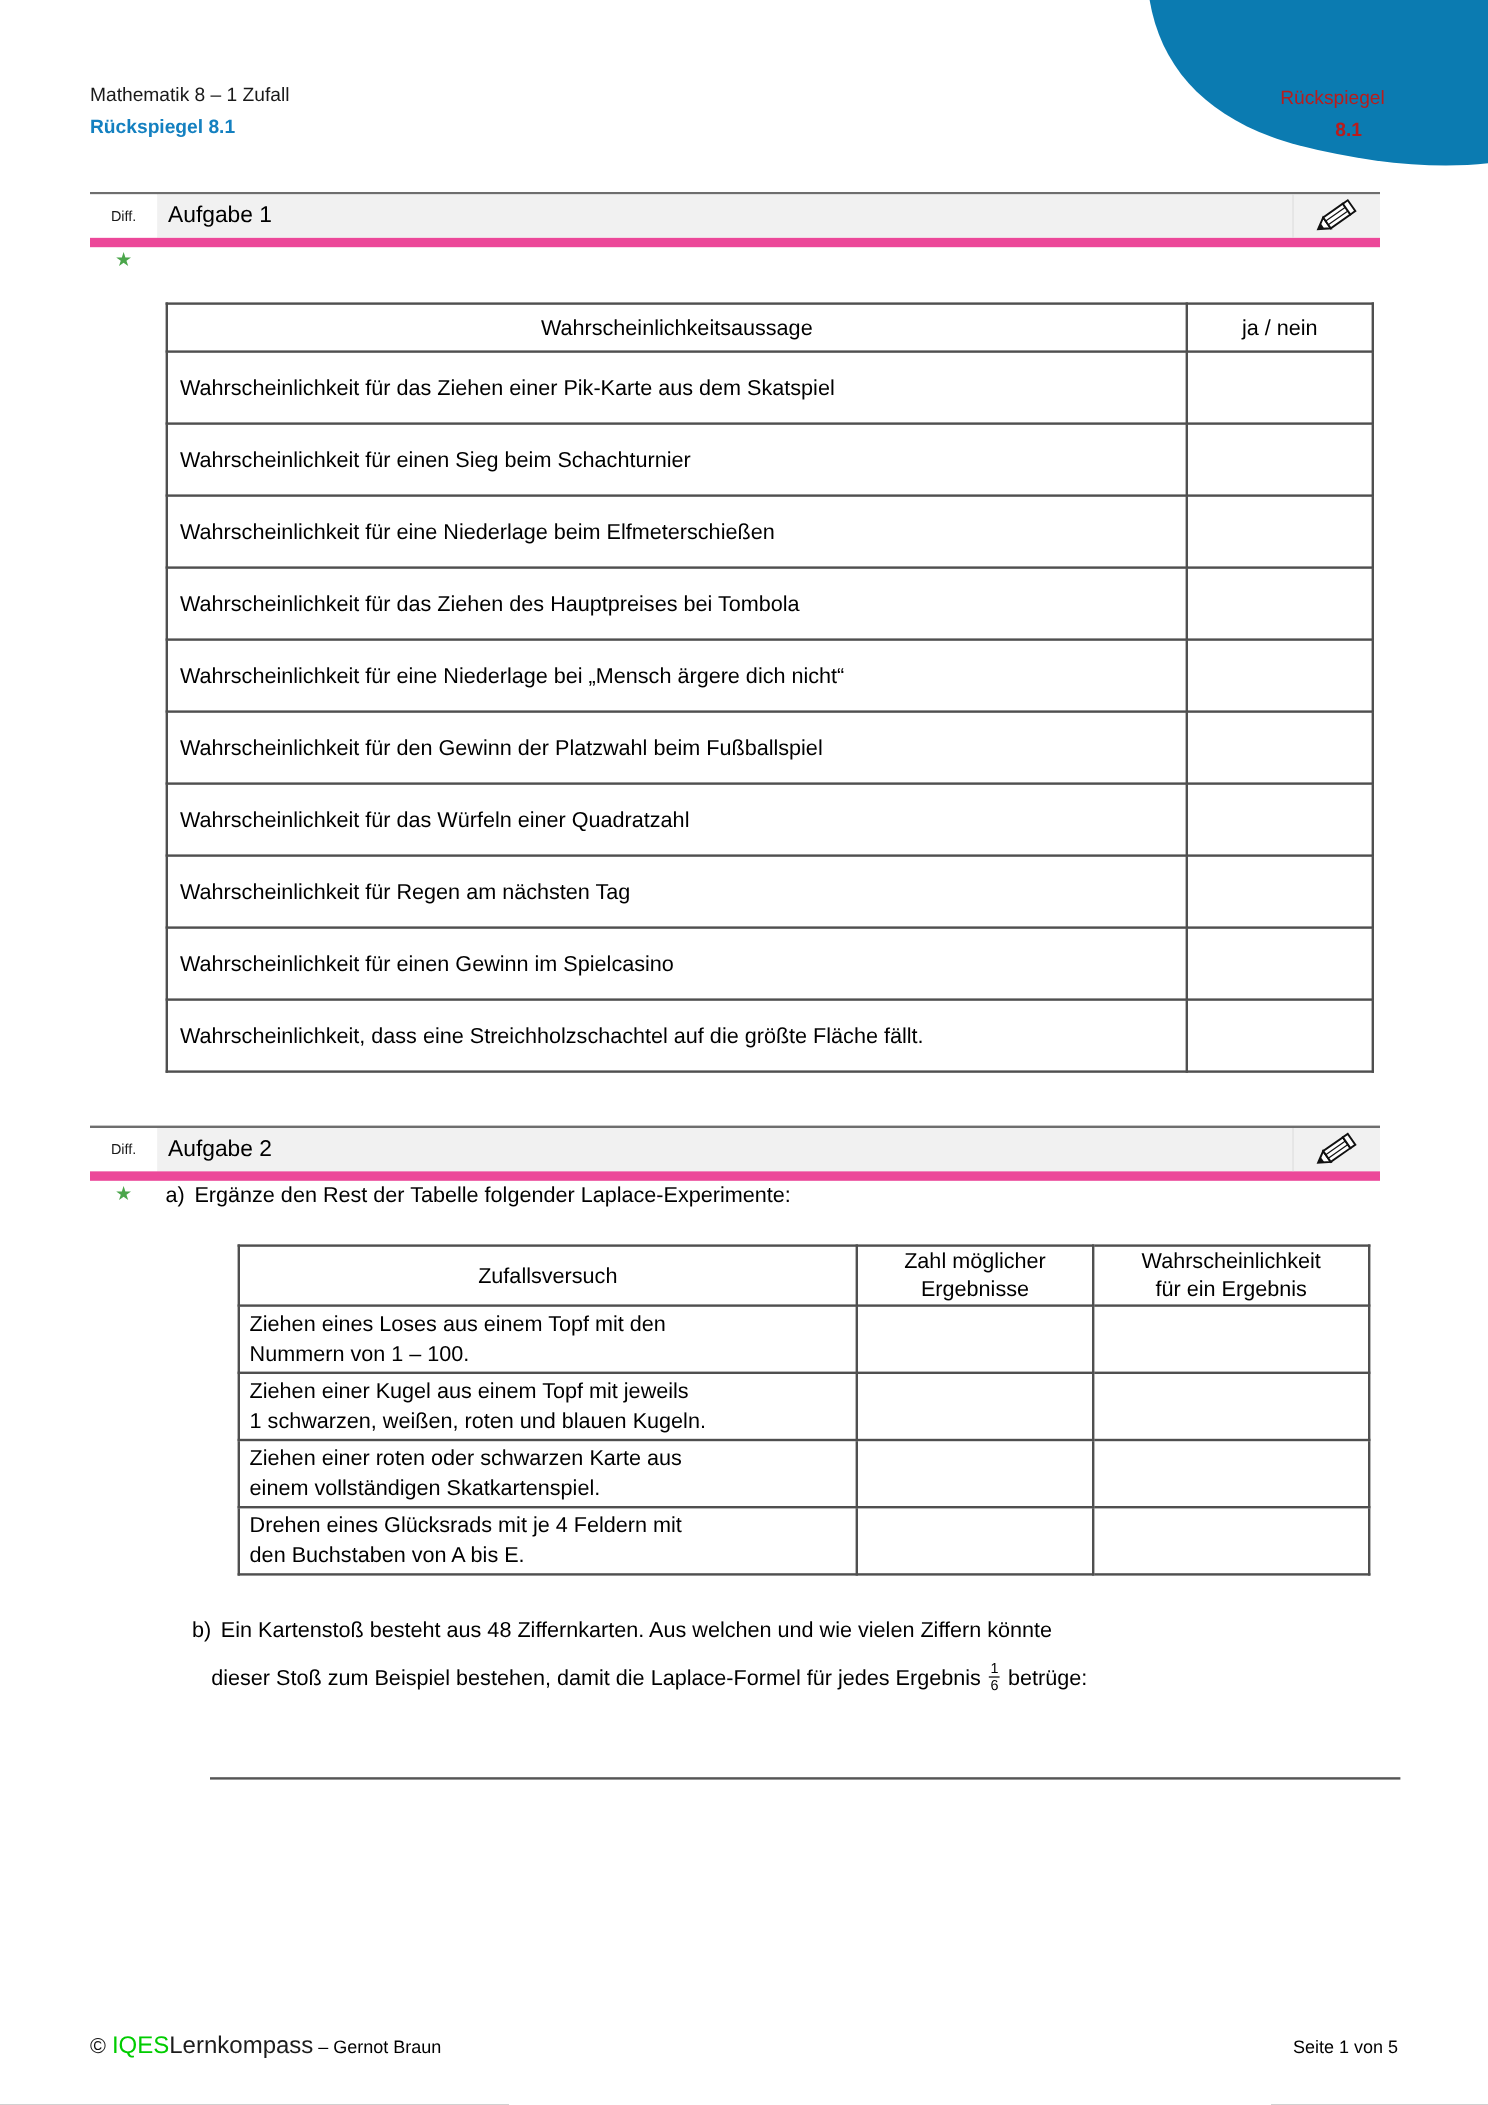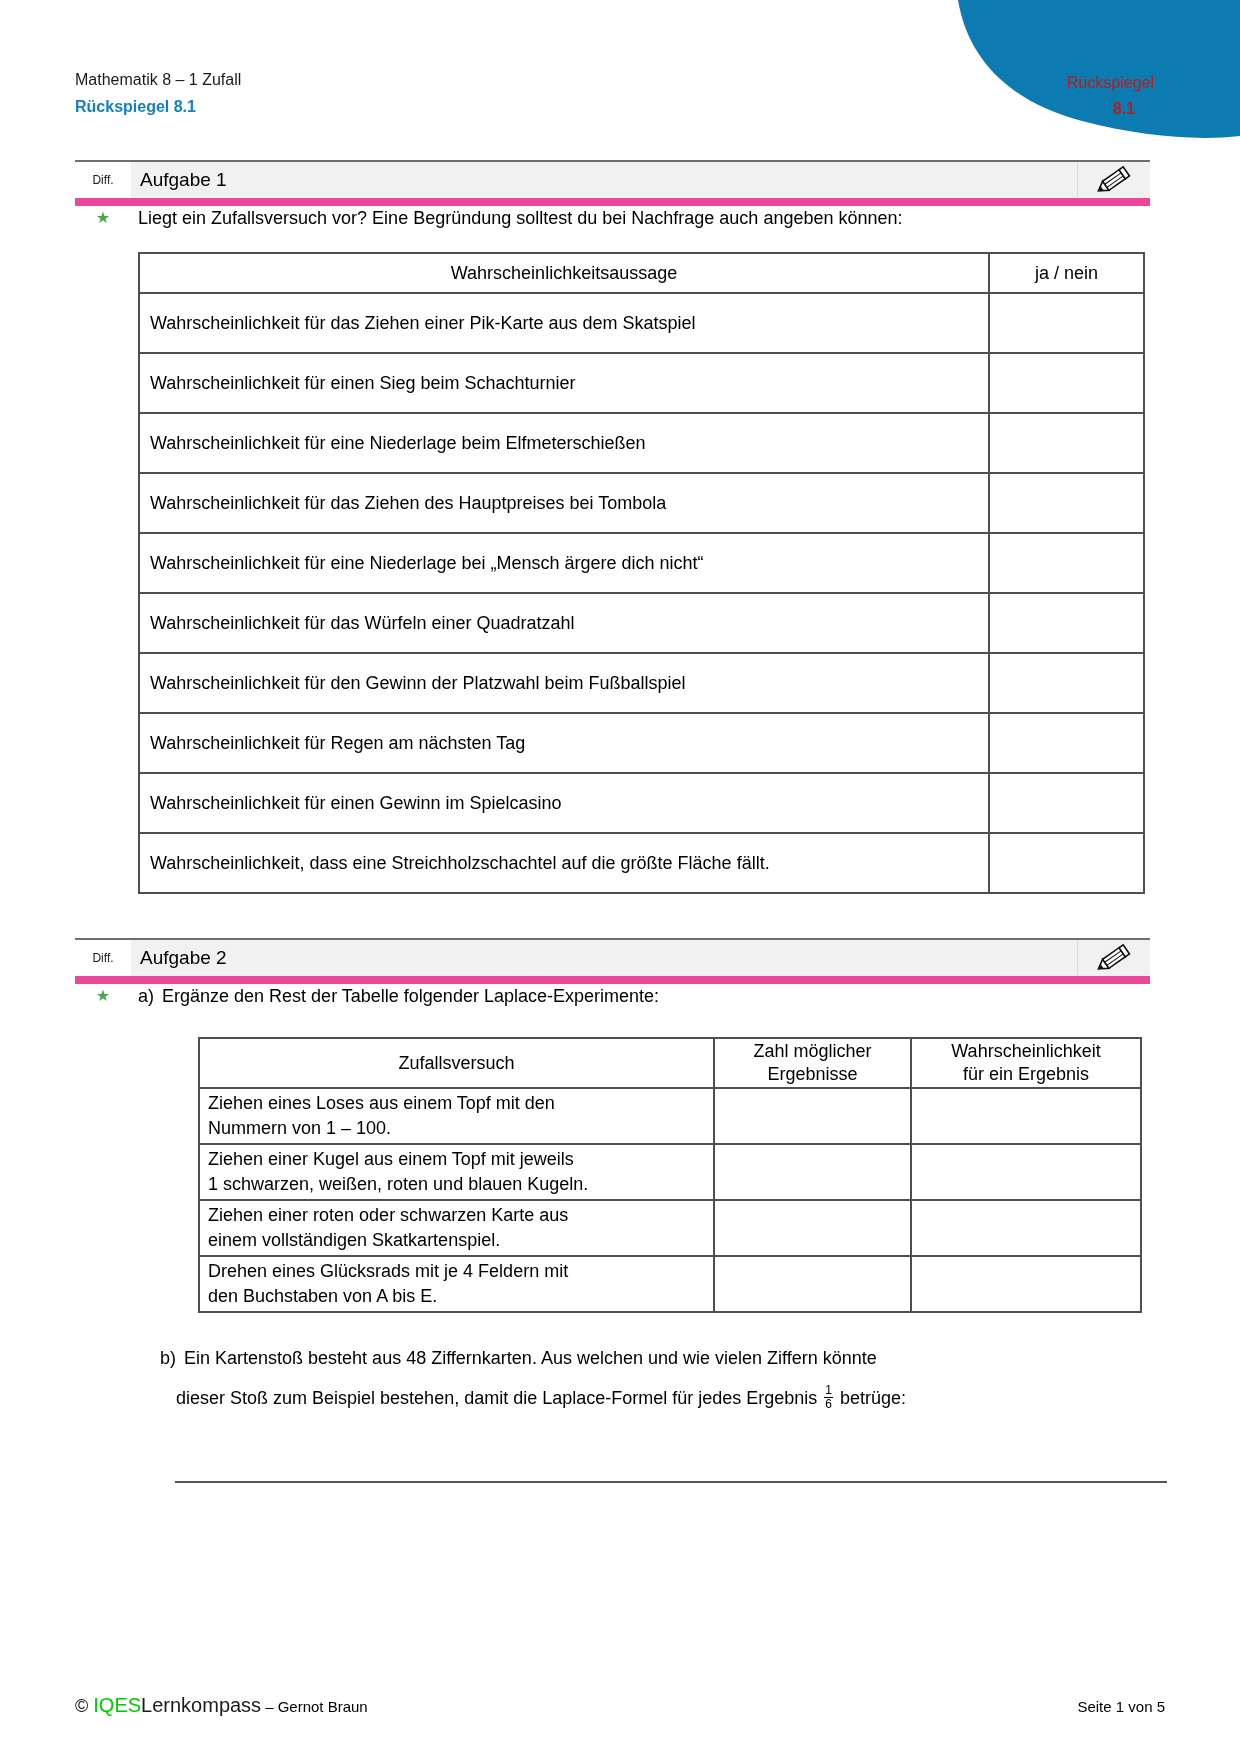--- a/index.html
+++ b/index.html
@@ -97,21 +97,20 @@
           <line x1="12" y1="15.2" x2="32" y2="15.2" stroke="#111" stroke-width="1"></line>
           <line x1="12" y1="18.9" x2="32" y2="18.9" stroke="#111" stroke-width="1"></line>
           <rect x="32" y="11.5" width="5" height="11" fill="#ffffff" stroke="#111" stroke-width="1.6"></rect>
         </g>
       </svg>
     </div>
   </div>
 
   <div class="star-row" style="top:206px">
     <span class="star">★</span>
-    <span class="star-text">Liegt ein Zufallsversuch vor? Eine Begründung solltest du bei Nachfrage auch angeben können:</span>
   </div>
 
   <table class="t1">
     <colgroup>
         <col style="width:850px">
         <col style="width:155px">
       </colgroup>
     <tbody>
         <tr>
       <th>Wahrscheinlichkeitsaussage</th>
@@ -131,25 +130,25 @@
     </tr>
     <tr>
       <td class="stmt">Wahrscheinlichkeit für das Ziehen des Hauptpreises bei Tombola</td>
       <td class="ans"></td>
     </tr>
     <tr>
       <td class="stmt">Wahrscheinlichkeit für eine Niederlage bei „Mensch ärgere dich nicht“</td>
       <td class="ans"></td>
     </tr>
     <tr>
+      <td class="stmt">Wahrscheinlichkeit für den Gewinn der Platzwahl beim Fußballspiel</td>
+      <td class="ans"></td>
+    </tr>
+    <tr>
       <td class="stmt">Wahrscheinlichkeit für das Würfeln einer Quadratzahl</td>
-      <td class="ans"></td>
-    </tr>
-    <tr>
-      <td class="stmt">Wahrscheinlichkeit für den Gewinn der Platzwahl beim Fußballspiel</td>
       <td class="ans"></td>
     </tr>
     <tr>
       <td class="stmt">Wahrscheinlichkeit für Regen am nächsten Tag</td>
       <td class="ans"></td>
     </tr>
     <tr>
       <td class="stmt">Wahrscheinlichkeit für einen Gewinn im Spielcasino</td>
       <td class="ans"></td>
     </tr>

